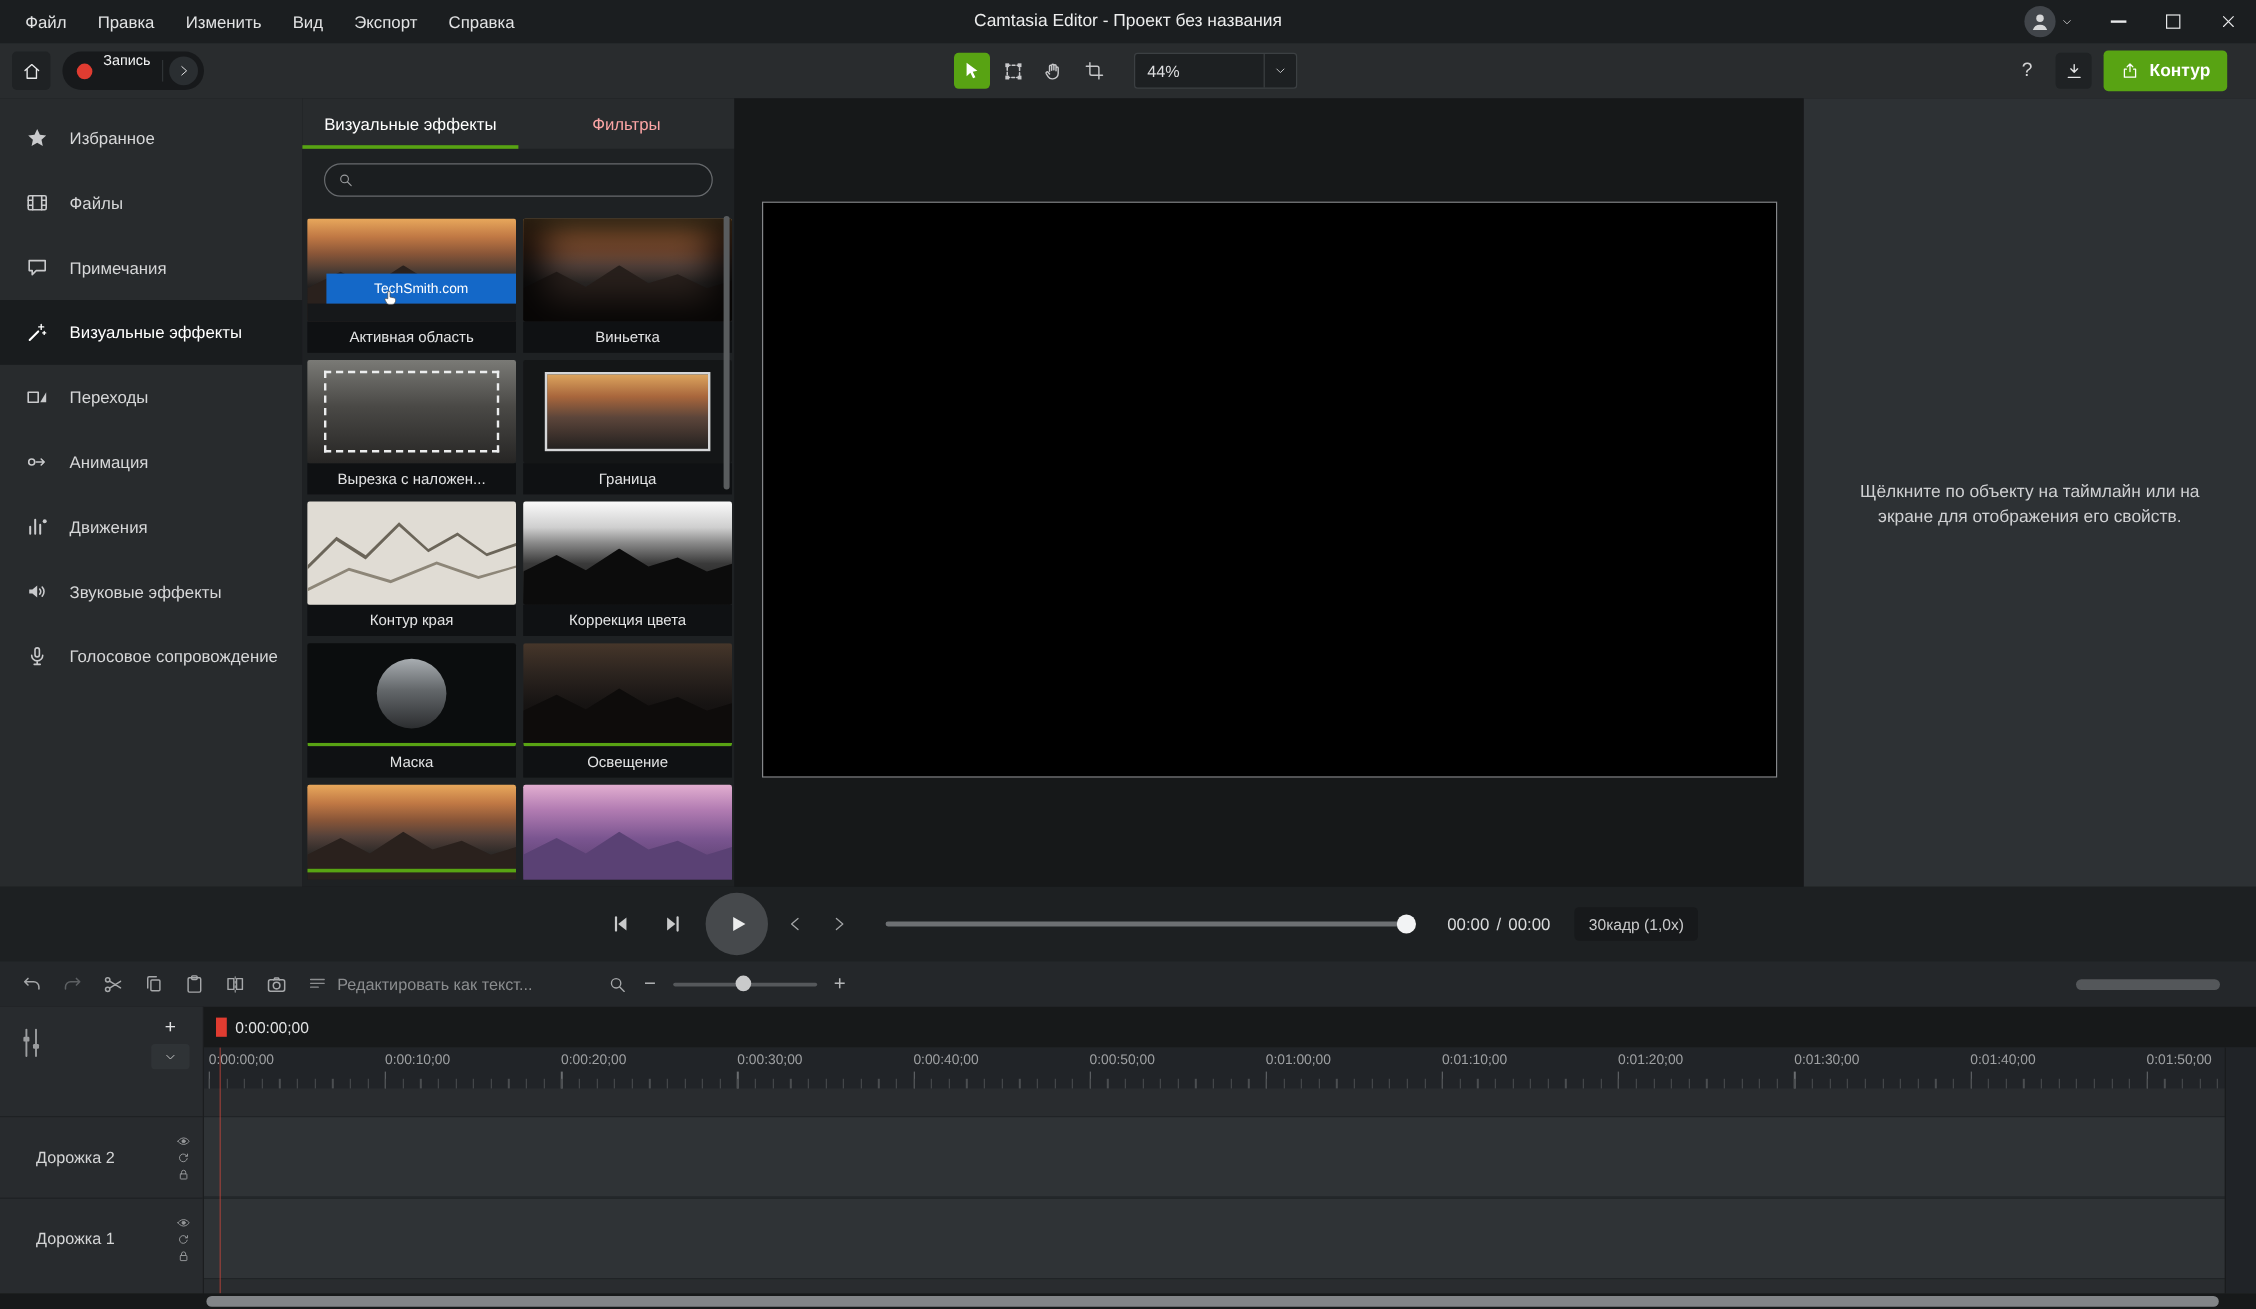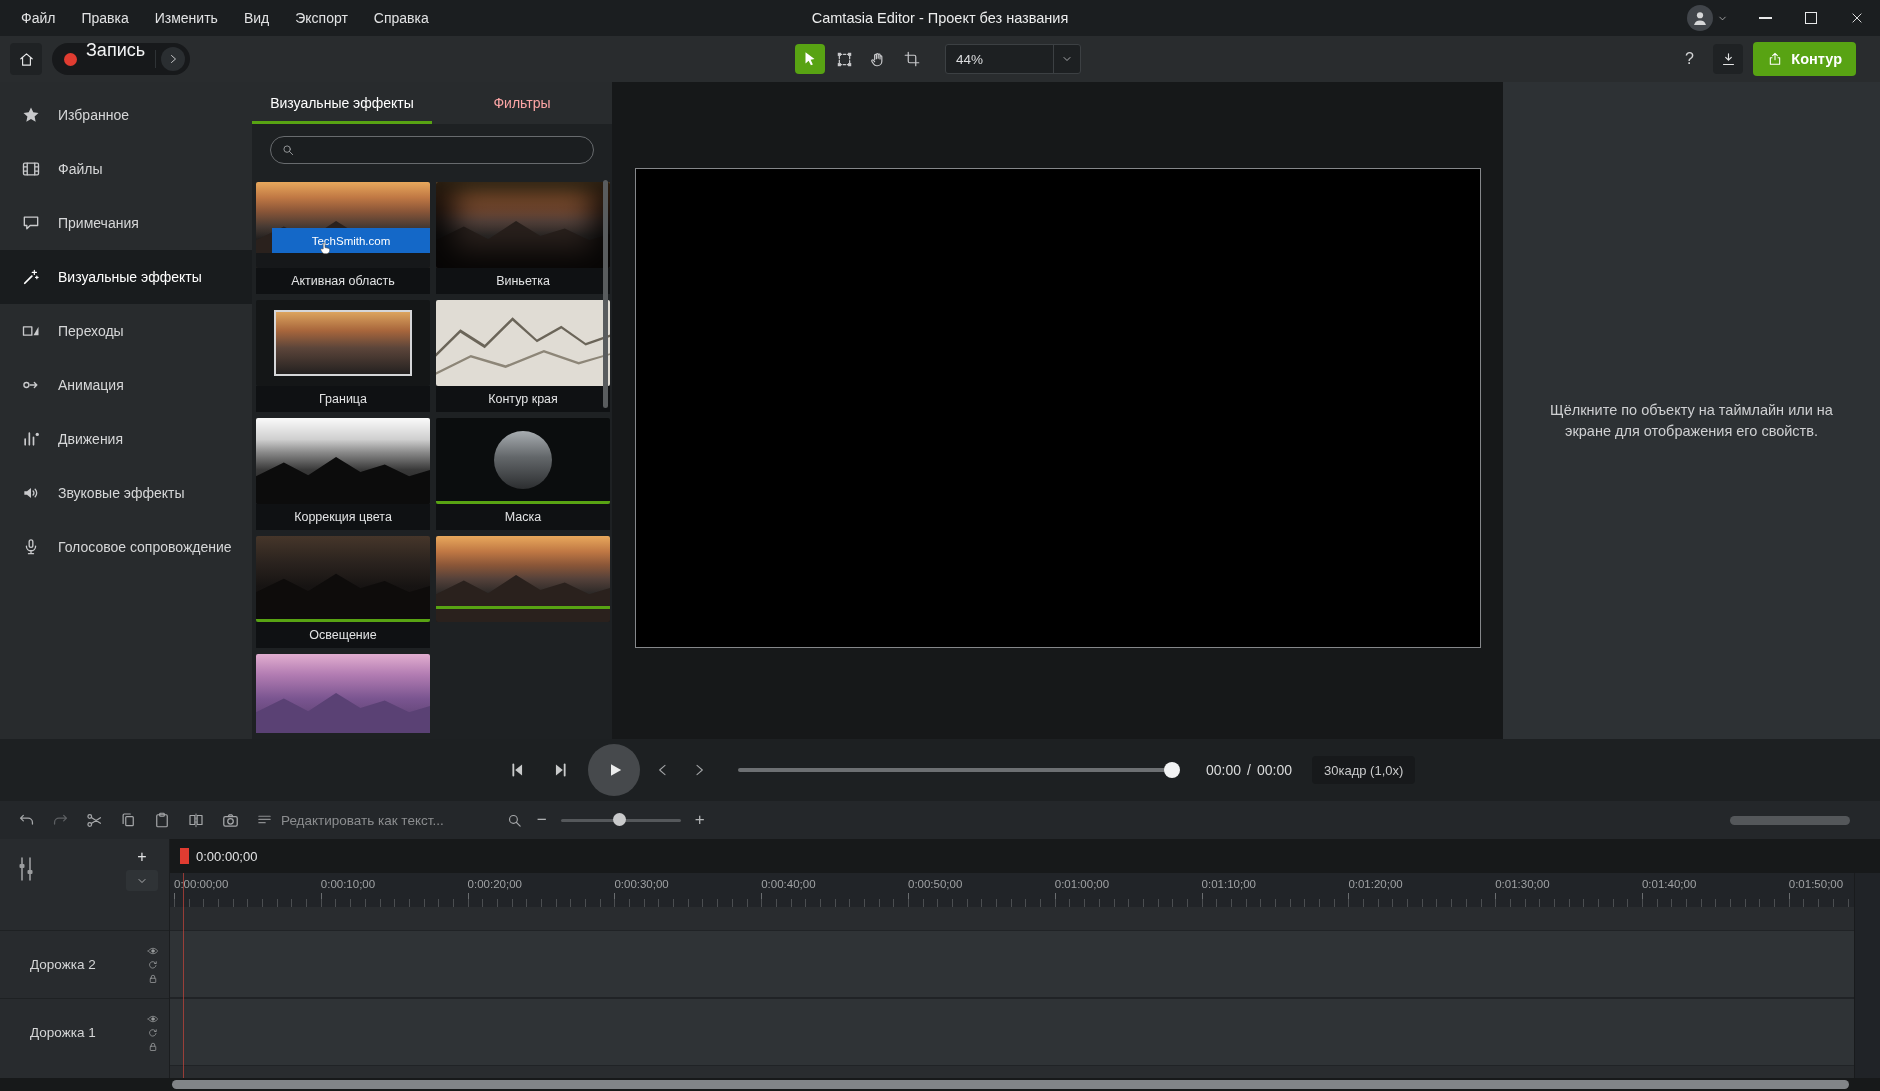--- a/index.html
+++ b/index.html
@@ -21,21 +21,21 @@
   .wc{width:46px;height:36px;color:#e8e9ea}
   .min-glyph{display:block;width:13px;height:2px;background:#e8e9ea}
   .max-glyph{display:block;width:12px;height:12px;border:1.5px solid #e8e9ea}
 
   
   .toolbar{position:absolute;left:0;top:36px;width:100%;height:46px;background:#292c2e}
   .tb-left{position:absolute;left:10px;top:7px;display:flex;align-items:center;gap:10px}
   .home-btn{width:32px;height:32px;border-radius:4px;background:#1f2224;color:#e8e9ea}
   .rec-group{height:32px;border-radius:16px;background:#17191b;display:flex;align-items:center;padding:0 5px 0 12px}
   .rec-dot{width:13px;height:13px;border-radius:50%;background:var(--red)}
-  .rec-label{font-size:18px;color:#f3f4f5;margin:0 10px 18px 9px}
+  .rec-label{font-size:12px;color:#f3f4f5;margin:0 10px 18px 9px}
   .rec-div{width:1px;height:18px;background:#2f3336;margin-right:5px}
   .rec-next{width:24px;height:24px;border-radius:50%;background:#2a2e31;color:#e8e9ea}
   .tb-tools{position:absolute;left:795px;top:8px;display:flex;align-items:center;gap:4px}
   .tool-btn{width:30px;height:30px;border-radius:4px;color:#c7c8ca}
   .tool-btn.active{background:var(--green);color:#fff}
   .zoom-box{margin-left:14px;width:136px;height:30px;background:#1d2022;border:1px solid #3c4043;border-radius:3px;display:flex;align-items:center}
   .zoom-val{flex:1;padding-left:10px;font-size:13.5px;color:#dcdddf}
   .zoom-div{width:1px;height:28px;background:#3c4043}
   .zoom-caret{width:26px;display:flex;justify-content:center;color:#c7c8ca}
   .tb-right{position:absolute;right:24px;top:6px;display:flex;align-items:center;gap:10px}
@@ -381,20 +381,24 @@
                 </svg>
             </span>
           </div>
           <div class="tile-label">Активная область</div>
         </div>
         <div class="tile">
           <div class="thumb mtn v-vignette"></div>
           <div class="tile-label">Виньетка</div>
         </div>
         <div class="tile">
+          <div class="thumb v-cutout"></div>
+          <div class="tile-label">Вырезка с наложен...</div>
+        </div>
+        <div class="tile">
           <div class="thumb v-border"></div>
           <div class="tile-label">Граница</div>
         </div>
         <div class="tile">
           <div class="thumb v-edge"></div>
           <div class="tile-label">Контур края</div>
         </div>
         <div class="tile">
           <div class="thumb mtn v-cc"></div>
           <div class="tile-label">Коррекция цвета</div>

